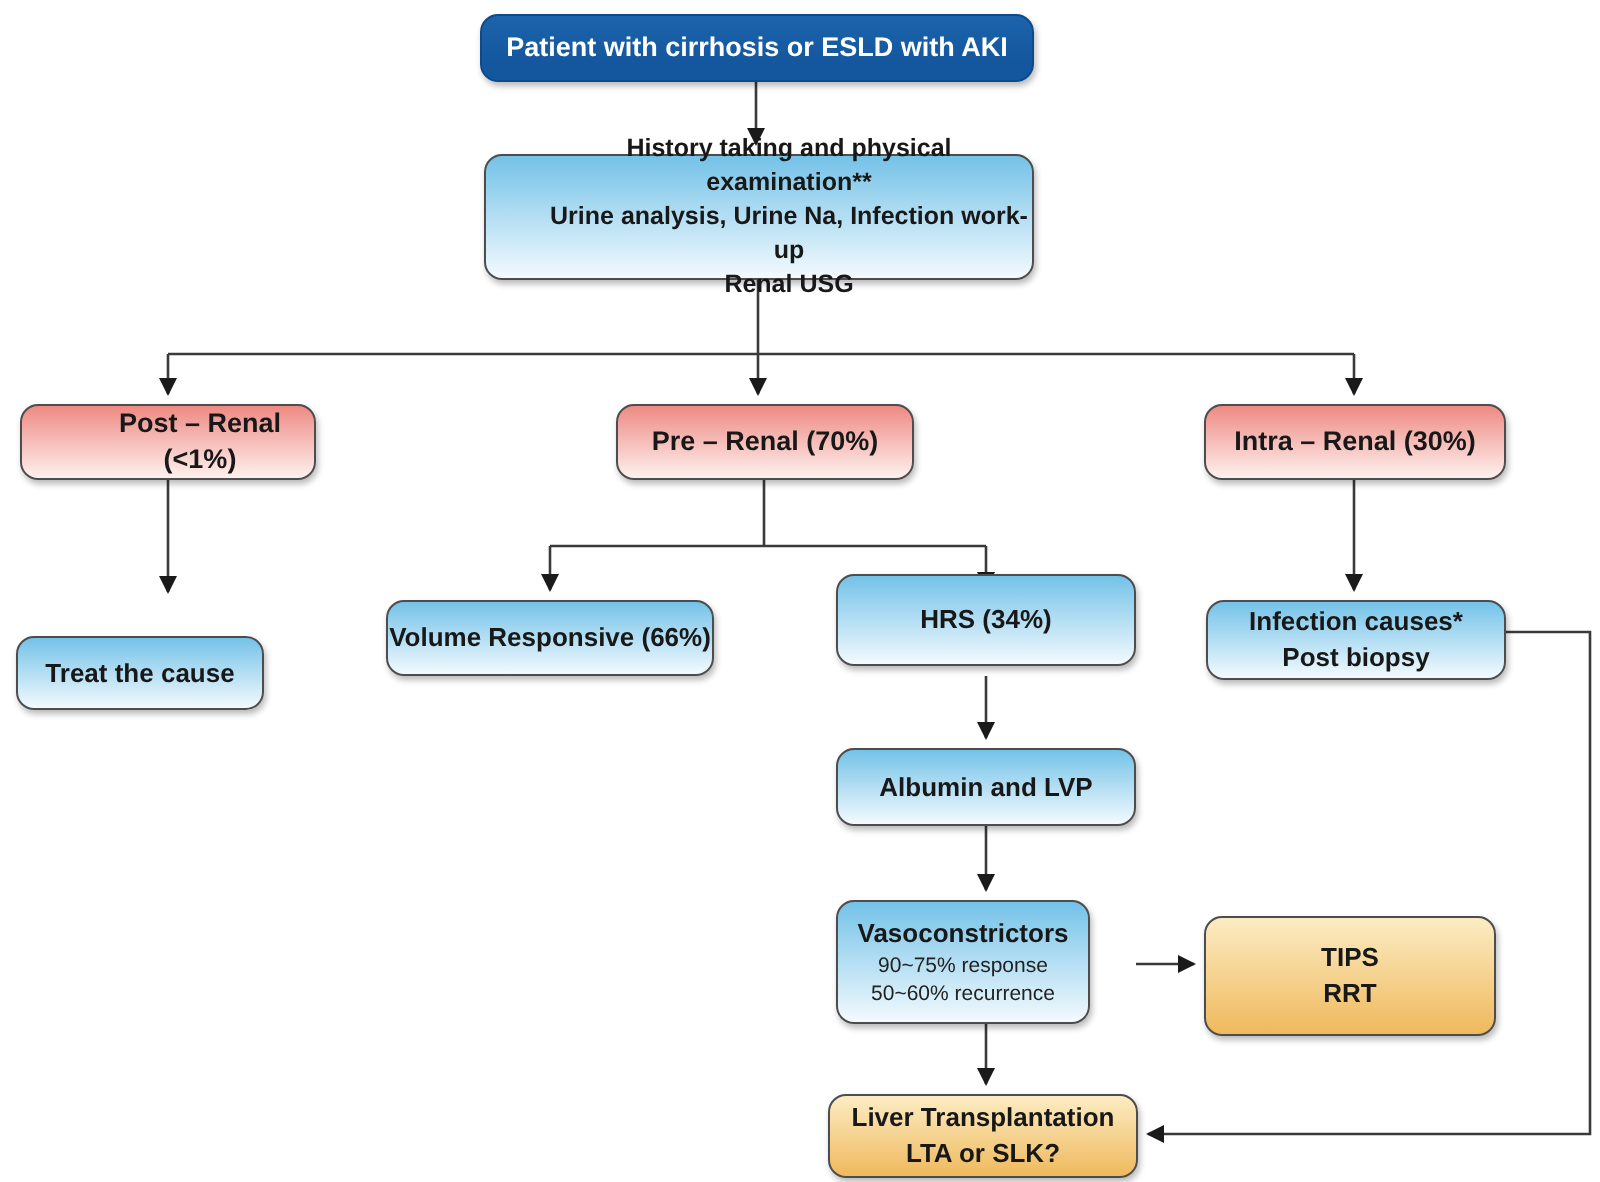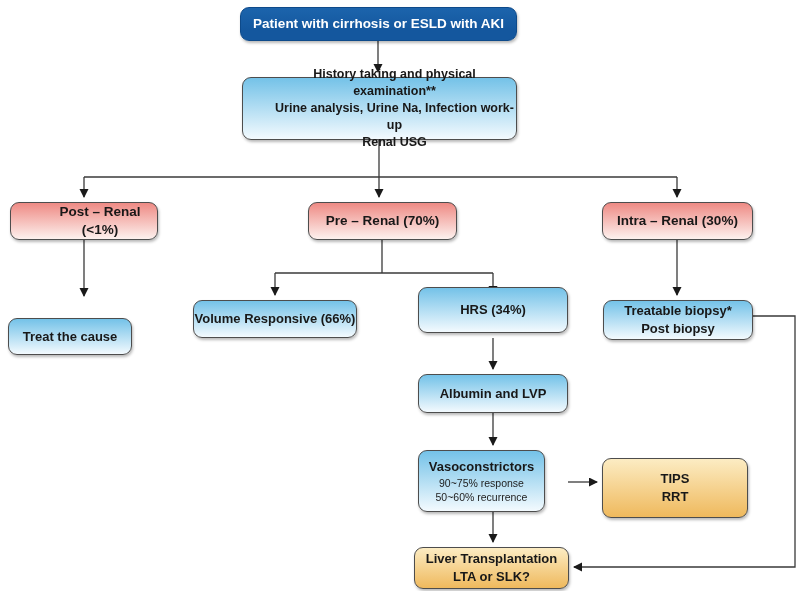--- a/index.html
+++ b/index.html
@@ -141,21 +141,21 @@
 
   <div id="n-volume" class="node blue">
     <div>Volume Responsive (66%)</div>
   </div>
 
   <div id="n-hrs" class="node blue">
     <div>HRS (34%)</div>
   </div>
 
   <div id="n-treatable" class="node blue multiline">
-    <div>Treatable biopsy*</div>
+    <div>Infection causes*</div>
     <div>Post biopsy</div>
   </div>
 
   <div id="n-albumin" class="node blue">
     <div>Albumin and LVP</div>
   </div>
 
   <div id="n-vaso" class="node blue multiline">
     <div>Vasoconstrictors</div>
     <div class="sub">90~75% response</div>

